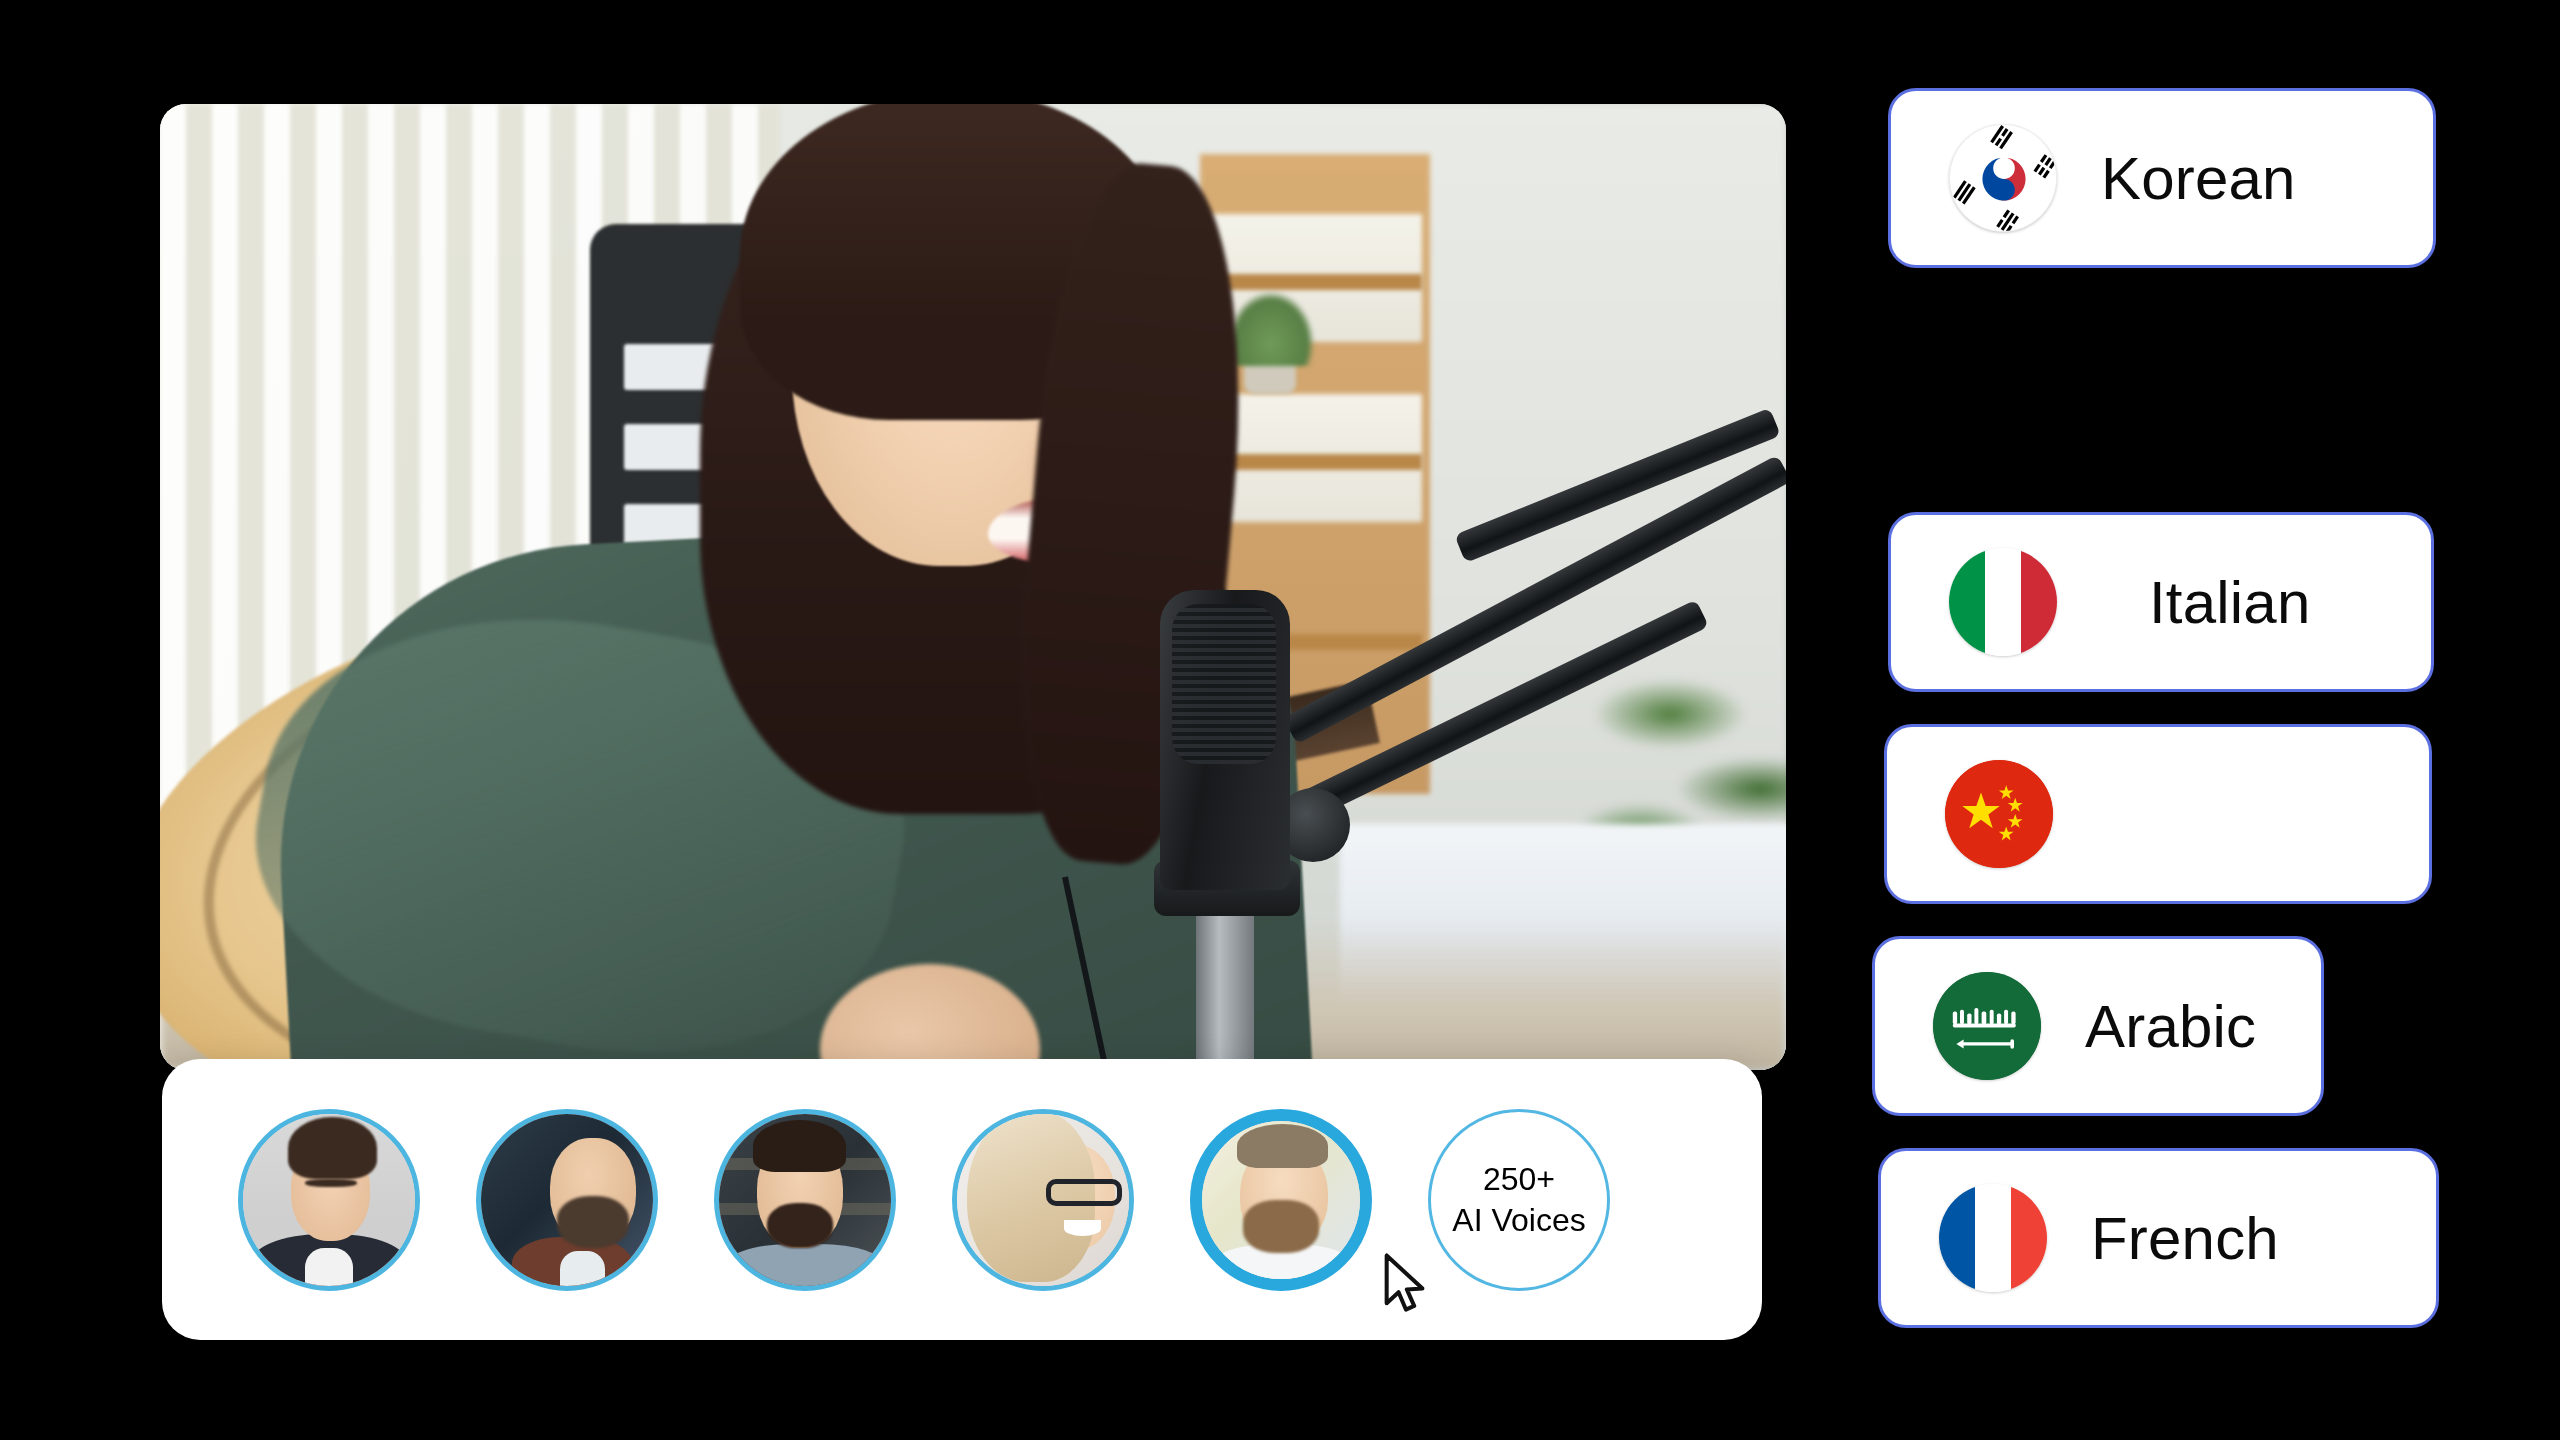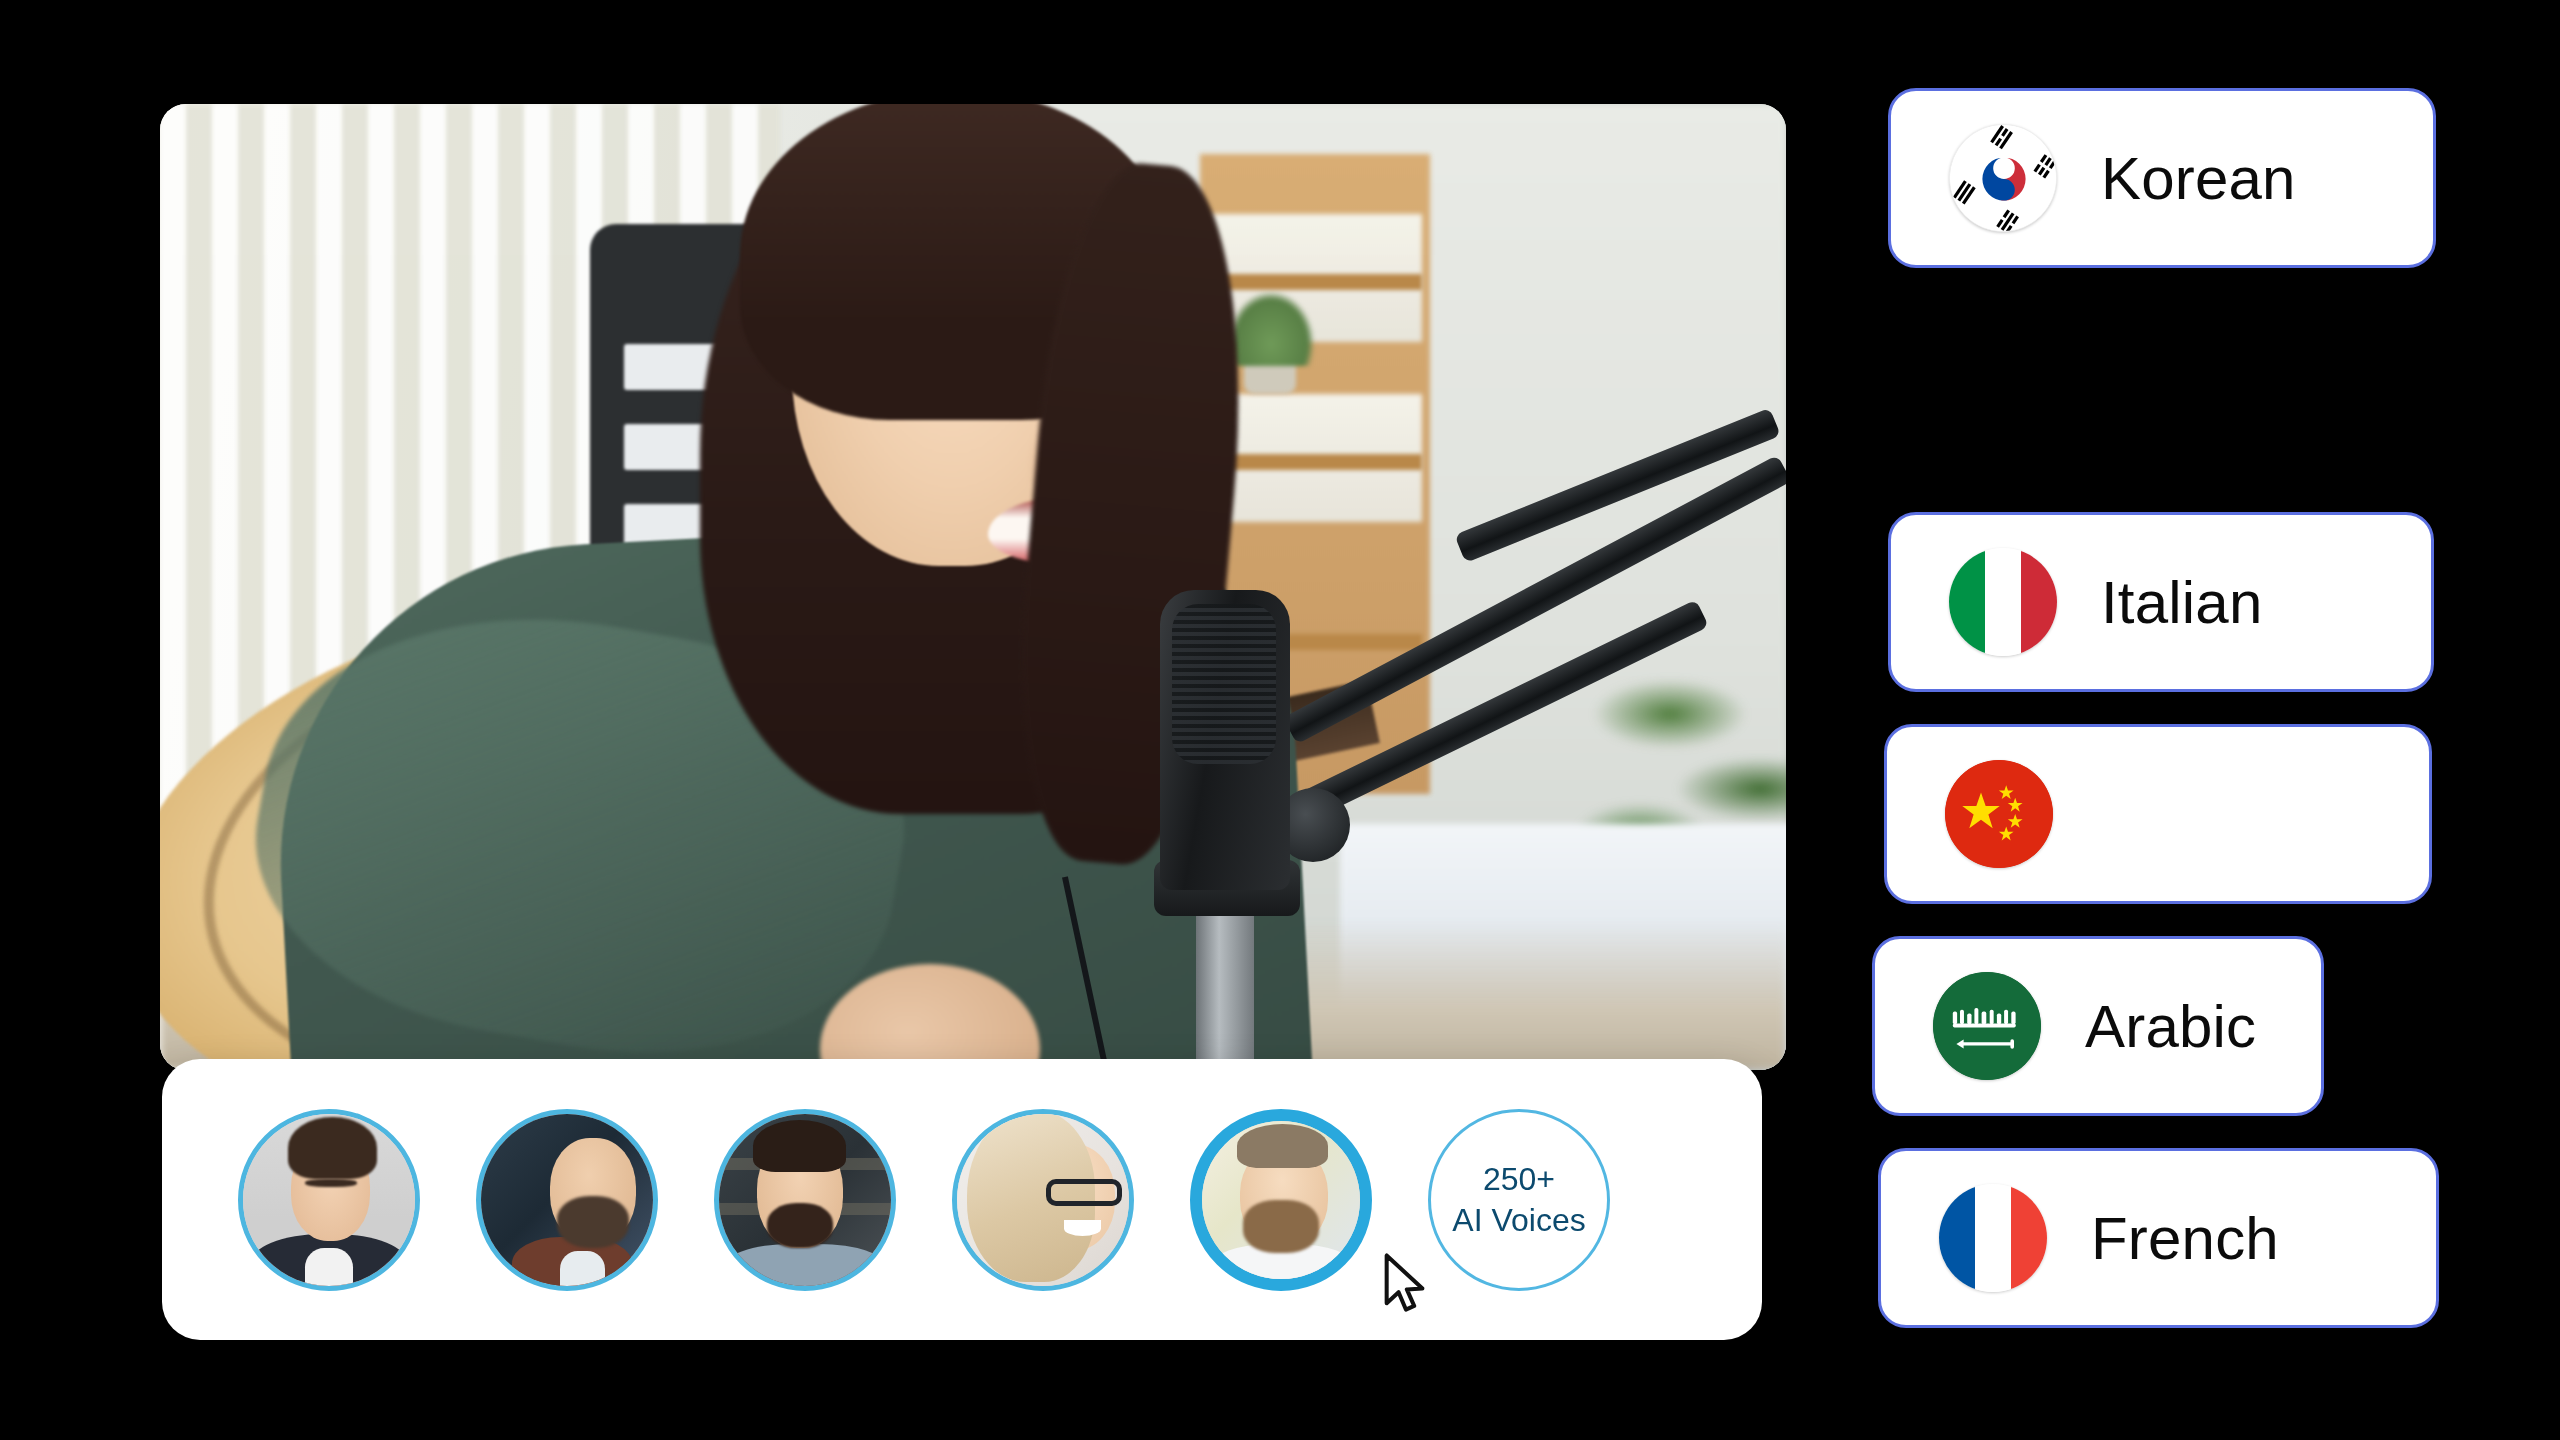--- a/index.html
+++ b/index.html
@@ -302,21 +302,21 @@
   .a5 .beard { position:absolute; left:26%; top:50%; width:48%; height:34%; background:#8a6a48; border-radius:42%; filter: blur(1.4px); }
   .a5 .body { position:absolute; left:6%; bottom:-12%; width:90%; height:34%; background:#f5f6f7; border-radius:42% 42% 0 0; }
 
   .voices-more {
     width: 182px; height: 182px;
     border-radius: 50%;
     border: 3px solid #52b7e2;
     flex: 0 0 auto;
     display: flex; flex-direction: column;
     align-items: center; justify-content: center;
-    color: #0c4a6e;
+    color: #000000;
     font-size: 32px; line-height: 1.28;
     background: #fff;
   }
 
   
   .cursor {
     position: absolute; left: 1383px; top: 1253px;
     width: 44px; height: 60px;
     pointer-events: none;
   }
@@ -509,21 +509,21 @@
               <rect x="49.4" y="44" width="4.6" height="1.8"></rect>
               <rect x="43" y="47" width="4.6" height="1.8"></rect>
               <rect x="49.4" y="47" width="4.6" height="1.8"></rect>
           </g>
         </svg>
       </span>
       <span class="lang-label">Korean</span>
     </div>
 
 
-    <div class="lang-card" style="left:28px; top:424px; width:546px;">
+    <div class="lang-card" style="left:28px; top:424px; width:546px;gap:48px;">
       <span class="flag f-it"></span>
       <span class="lang-label">Italian</span>
     </div>
 
     <div class="lang-card" style="left:24px; top:636px; width:548px;">
       <span class="flag f-cn">
         <svg viewBox="0 0 60 60" width="108" height="108">
           <circle cx="30" cy="30" r="30" fill="#de2910"></circle>
           <g fill="#ffde00">
             <polygon points="20,18 22.6,25.6 30.4,25.6 24.1,30.3 26.5,37.9 20,33.2 13.5,37.9 15.9,30.3 9.6,25.6 17.4,25.6"></polygon>

